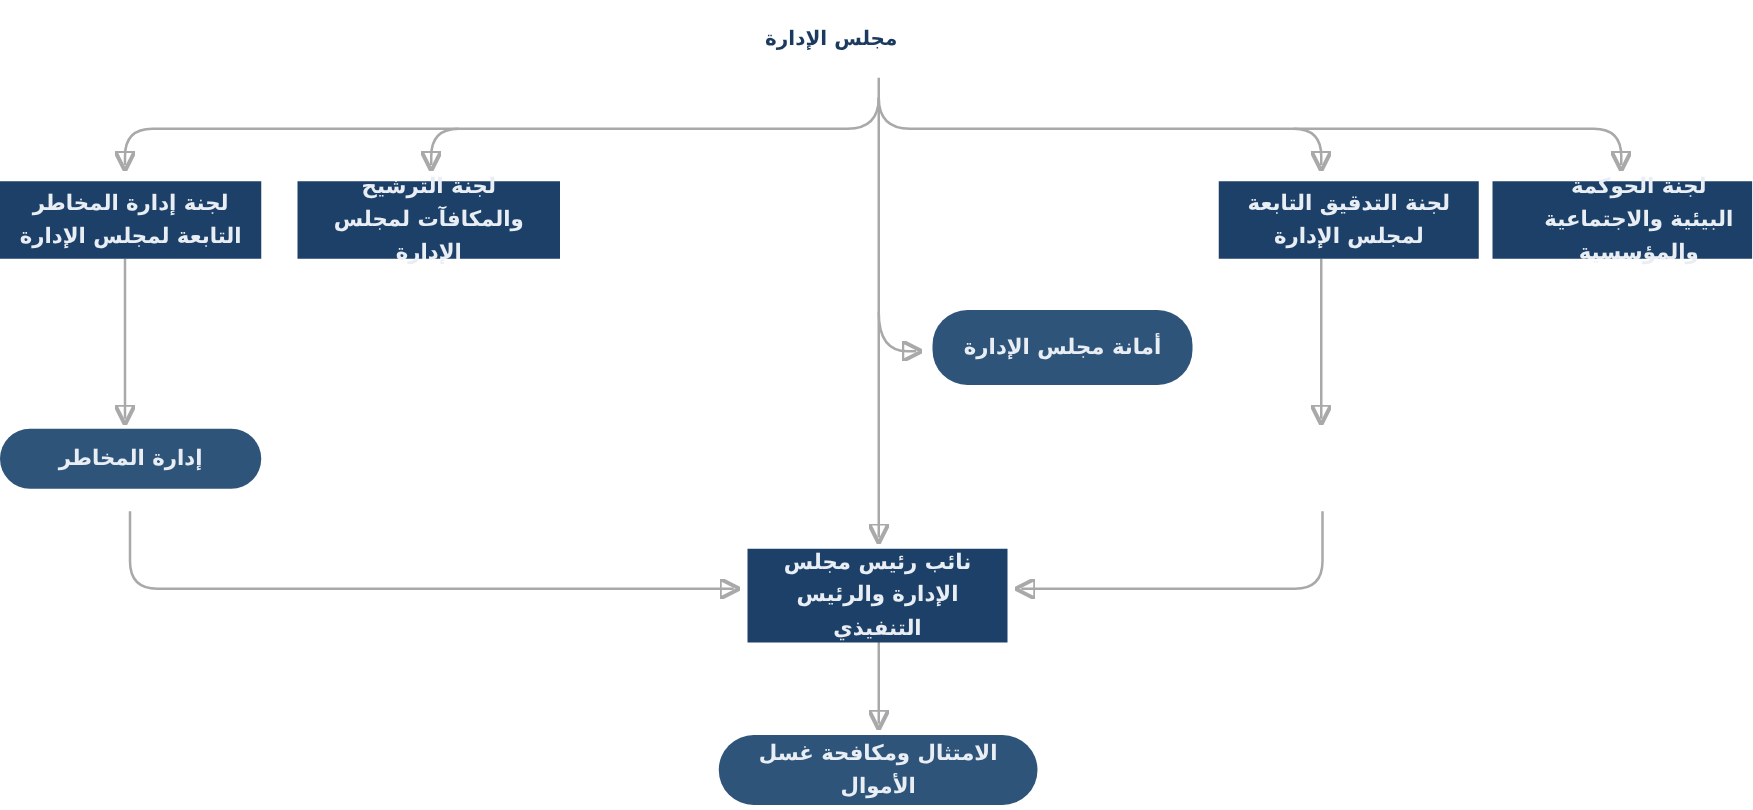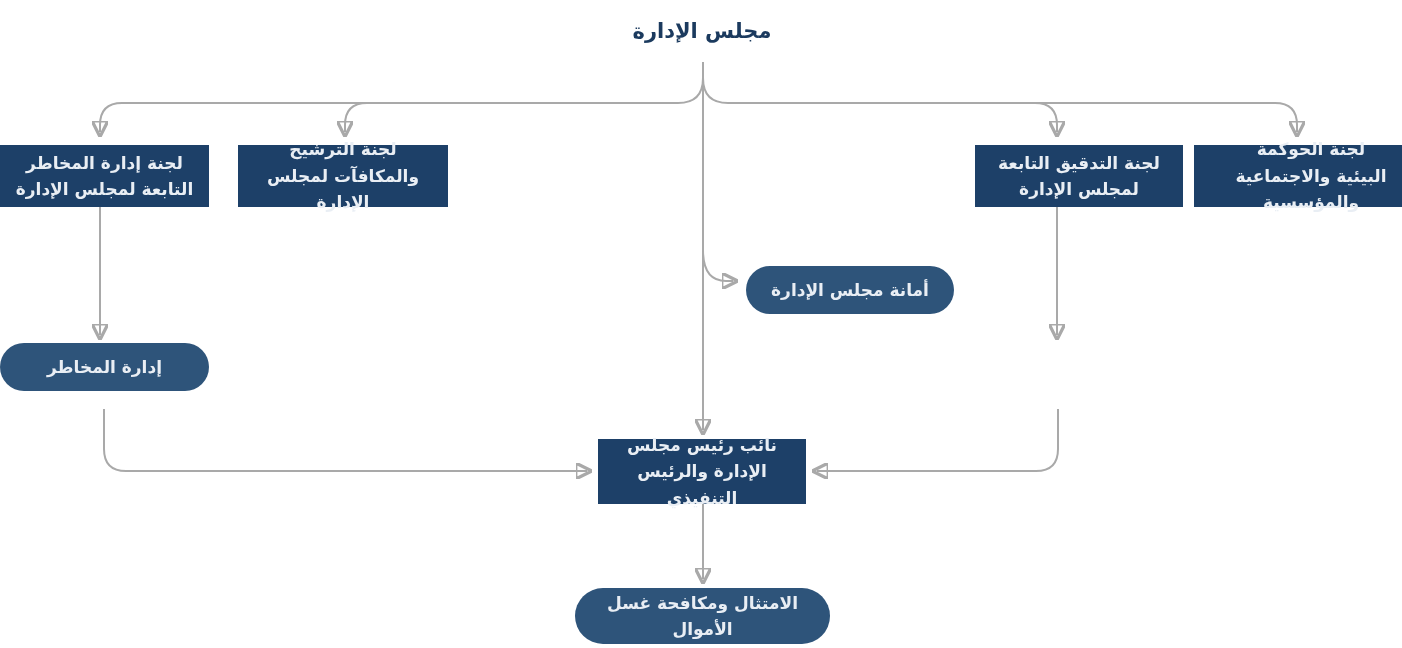--- a/index.html
+++ b/index.html
@@ -30,32 +30,32 @@
     color:var(--text);
     font-size:17px;
     font-weight:bold;
     line-height:1.55;
   }
   .rect{background:var(--box);}
   .pill-sm{background:var(--pill);border-radius:28px;}
   .pill{background:var(--pill);border-radius:33px;}
   .board-box{
     background:#ffffff;color:var(--title);
-    font-size:21px;font-weight:bold;
+    font-size:16px;font-weight:bold;justify-content:flex-end;
   }
   
   .pos-board{left:598px;top:0;width:208px;height:62px;}
   .pos-risk-committee{left:0;top:145px;width:209px;height:62px;}
   .pos-nomination-committee{left:238px;top:145px;width:210px;height:62px;justify-content:center;}
   .pos-audit-committee{left:955px;top:145px;width:208px;height:62px;margin-left:20px;}
   .pos-esg-committee{left:1194px;top:145px;width:208px;height:62px;padding-left:40px;}
-  .pos-secretariat{left:746px;top:266px;width:208px;height:48px;}
+  .pos-secretariat{left:746px;top:248px;width:208px;height:60px;}
   .pos-risk-mgmt{left:0;top:343px;width:209px;height:48px;}
   .pos-internal-audit{left:955px;top:343px;width:208px;height:66px;}
-  .pos-vice-chairman{left:598px;top:439px;width:208px;height:65px;}
+  .pos-vice-chairman{left:598px;top:439px;width:208px;height:75px;}
   .pos-compliance{left:575px;top:588px;width:255px;height:56px;}
 </style>
 </head>
 <body>
 
 <div class="canvas">
 
   <svg class="connectors" width="1402" height="648" viewBox="0 0 1402 648" aria-hidden="true">
     <defs>
       <marker id="arr" viewBox="0 0 10 10" refX="7" refY="5" markerWidth="8" markerHeight="8" orient="auto-start-reverse">

